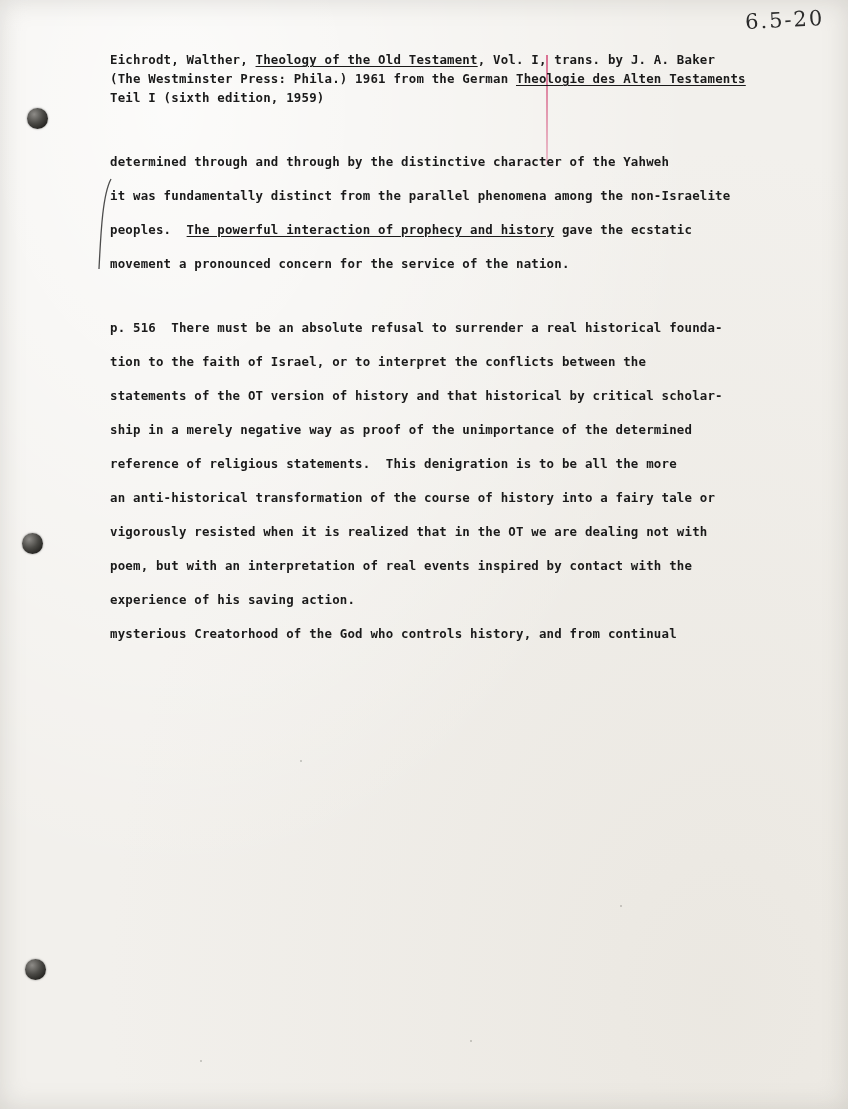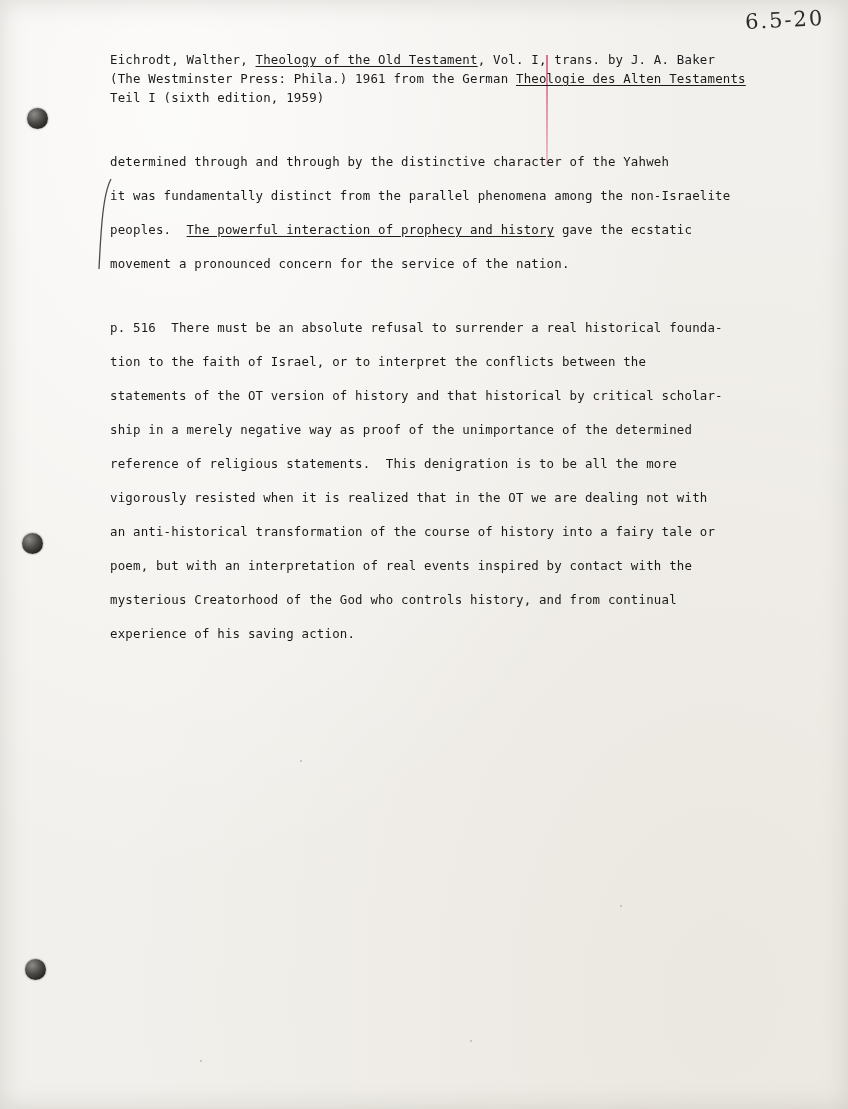--- a/index.html
+++ b/index.html
@@ -61,21 +61,21 @@
   .typed {
     position: absolute;
     left: 110px;
     top: 50px;
     width: 710px;
     font-size: 12.4px;
     line-height: 19.5px;
     letter-spacing: 0.2px;
     white-space: normal;
   }
-  .block { margin: 0 0 0 0; }
+  .block { margin: 0 0 0 0; font-weight: bold; }
   .line { white-space: pre; display: block; }
   .citation .line { line-height: 19px; }
   .gap-md { height: 38px; }
   .gap-lg { height: 30px; }
 
   .para .line { line-height: 34px; }
 
   .u { text-decoration: underline; text-underline-offset: 2px; }
 
   
@@ -143,25 +143,25 @@
     </div>
 
     <div class="gap-lg"></div>
 
     <div class="block para">
       <span class="line">p. 516  There must be an absolute refusal to surrender a real historical founda-</span>
       <span class="line">tion to the faith of Israel, or to interpret the conflicts between the</span>
       <span class="line">statements of the OT version of history and that historical by critical scholar-</span>
       <span class="line">ship in a merely negative way as proof of the unimportance of the determined</span>
       <span class="line">reference of religious statements.  This denigration is to be all the more</span>
+      <span class="line">an anti-historical transformation of the course of history into a fairy tale or</span>
       <span class="line">vigorously resisted when it is realized that in the OT we are dealing not with</span>
-      <span class="line">an anti-historical transformation of the course of history into a fairy tale or</span>
       <span class="line">poem, but with an interpretation of real events inspired by contact with the</span>
+      <span class="line">experience of his saving action.</span>
       <span class="line">mysterious Creatorhood of the God who controls history, and from continual</span>
-      <span class="line">experience of his saving action.</span>
     </div>
 
   </div>
 
   <div class="speck" style="left:300px; top:760px; width:2px; height:2px;"></div>
   <div class="speck" style="left:620px; top:905px; width:2px; height:2px;"></div>
   <div class="speck" style="left:470px; top:1040px; width:2px; height:2px;"></div>
   <div class="speck" style="left:200px; top:1060px; width:2px; height:2px;"></div>
 
   <div class="edge-shadow"></div>

